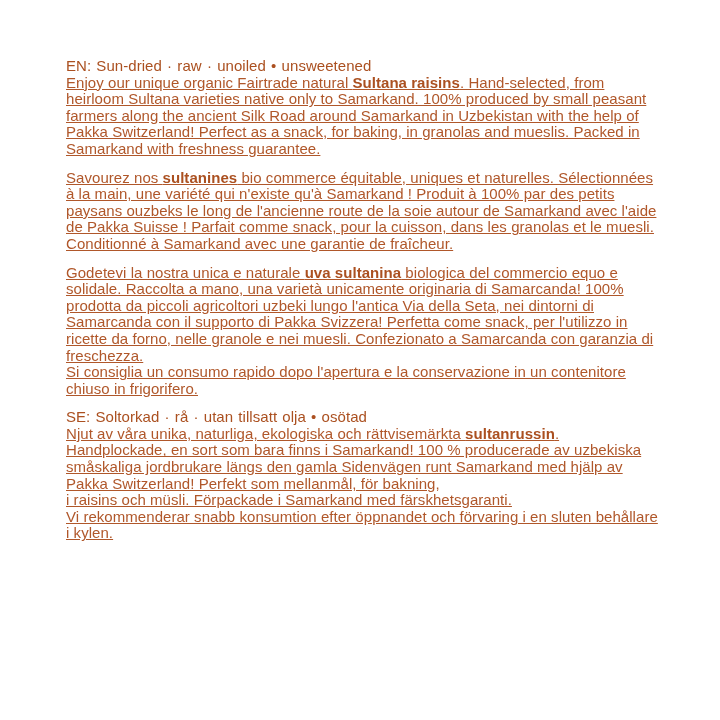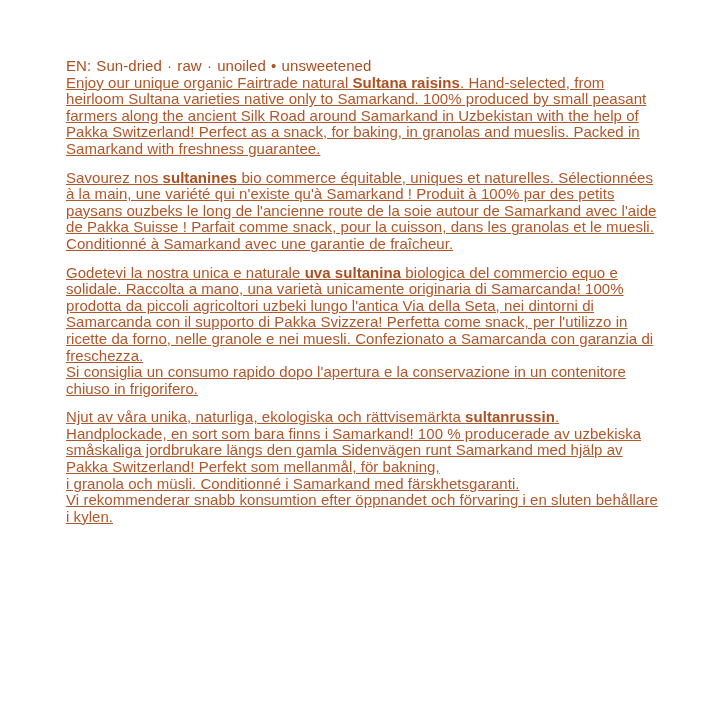--- a/index.html
+++ b/index.html
@@ -62,20 +62,21 @@
   </section>
 
   <section class="lang-section">
     <div class="section-body">
         <p><span>Godetevi la nostra unica e naturale </span><span class="seg-bold">uva sultanina</span><span> biologica del commercio equo e solidale. Raccolta a mano, una varietà unicamente originaria di Samarcanda! 100% prodotta da piccoli agricoltori uzbeki lungo l'antica Via della Seta, nei dintorni di Samarcanda con il supporto di Pakka Svizzera! Perfetta come snack, per l'utilizzo in ricette da forno, nelle granole e nei muesli. Confezionato a Samarcanda con garanzia di freschezza.</span></p>
         <p><span>Si consiglia un consumo rapido dopo l'apertura e la conservazione in un contenitore chiuso in frigorifero.</span></p>
       </div>
   </section>
 
   <section class="lang-section">
+    <h2 class="section-heading">SE: Soltorkad · rå · utan tillsatt olja • osötad</h2>
     <div class="section-body">
         <p><span>Njut av våra unika, naturliga, ekologiska och rättvisemärkta </span><span class="seg-bold">sultanrussin</span><span>. Handplockade, en sort som bara finns i Samarkand! 100 % producerade av uzbekiska småskaliga jordbrukare längs den gamla Sidenvägen runt Samarkand med hjälp av Pakka Switzerland! Perfekt som mellanmål, för bakning,</span></p>
-        <p><span>i granola och müsli. Conditionné i Samarkand med färskhetsgaranti.</span></p>
+        <p><span>i raisins och müsli. Förpackade i Samarkand med färskhetsgaranti.</span></p>
         <p><span>Vi rekommenderar snabb konsumtion efter öppnandet och förvaring i en sluten behållare i kylen.</span></p>
       </div>
   </section>
 
 </main>
 
 </body></html>

